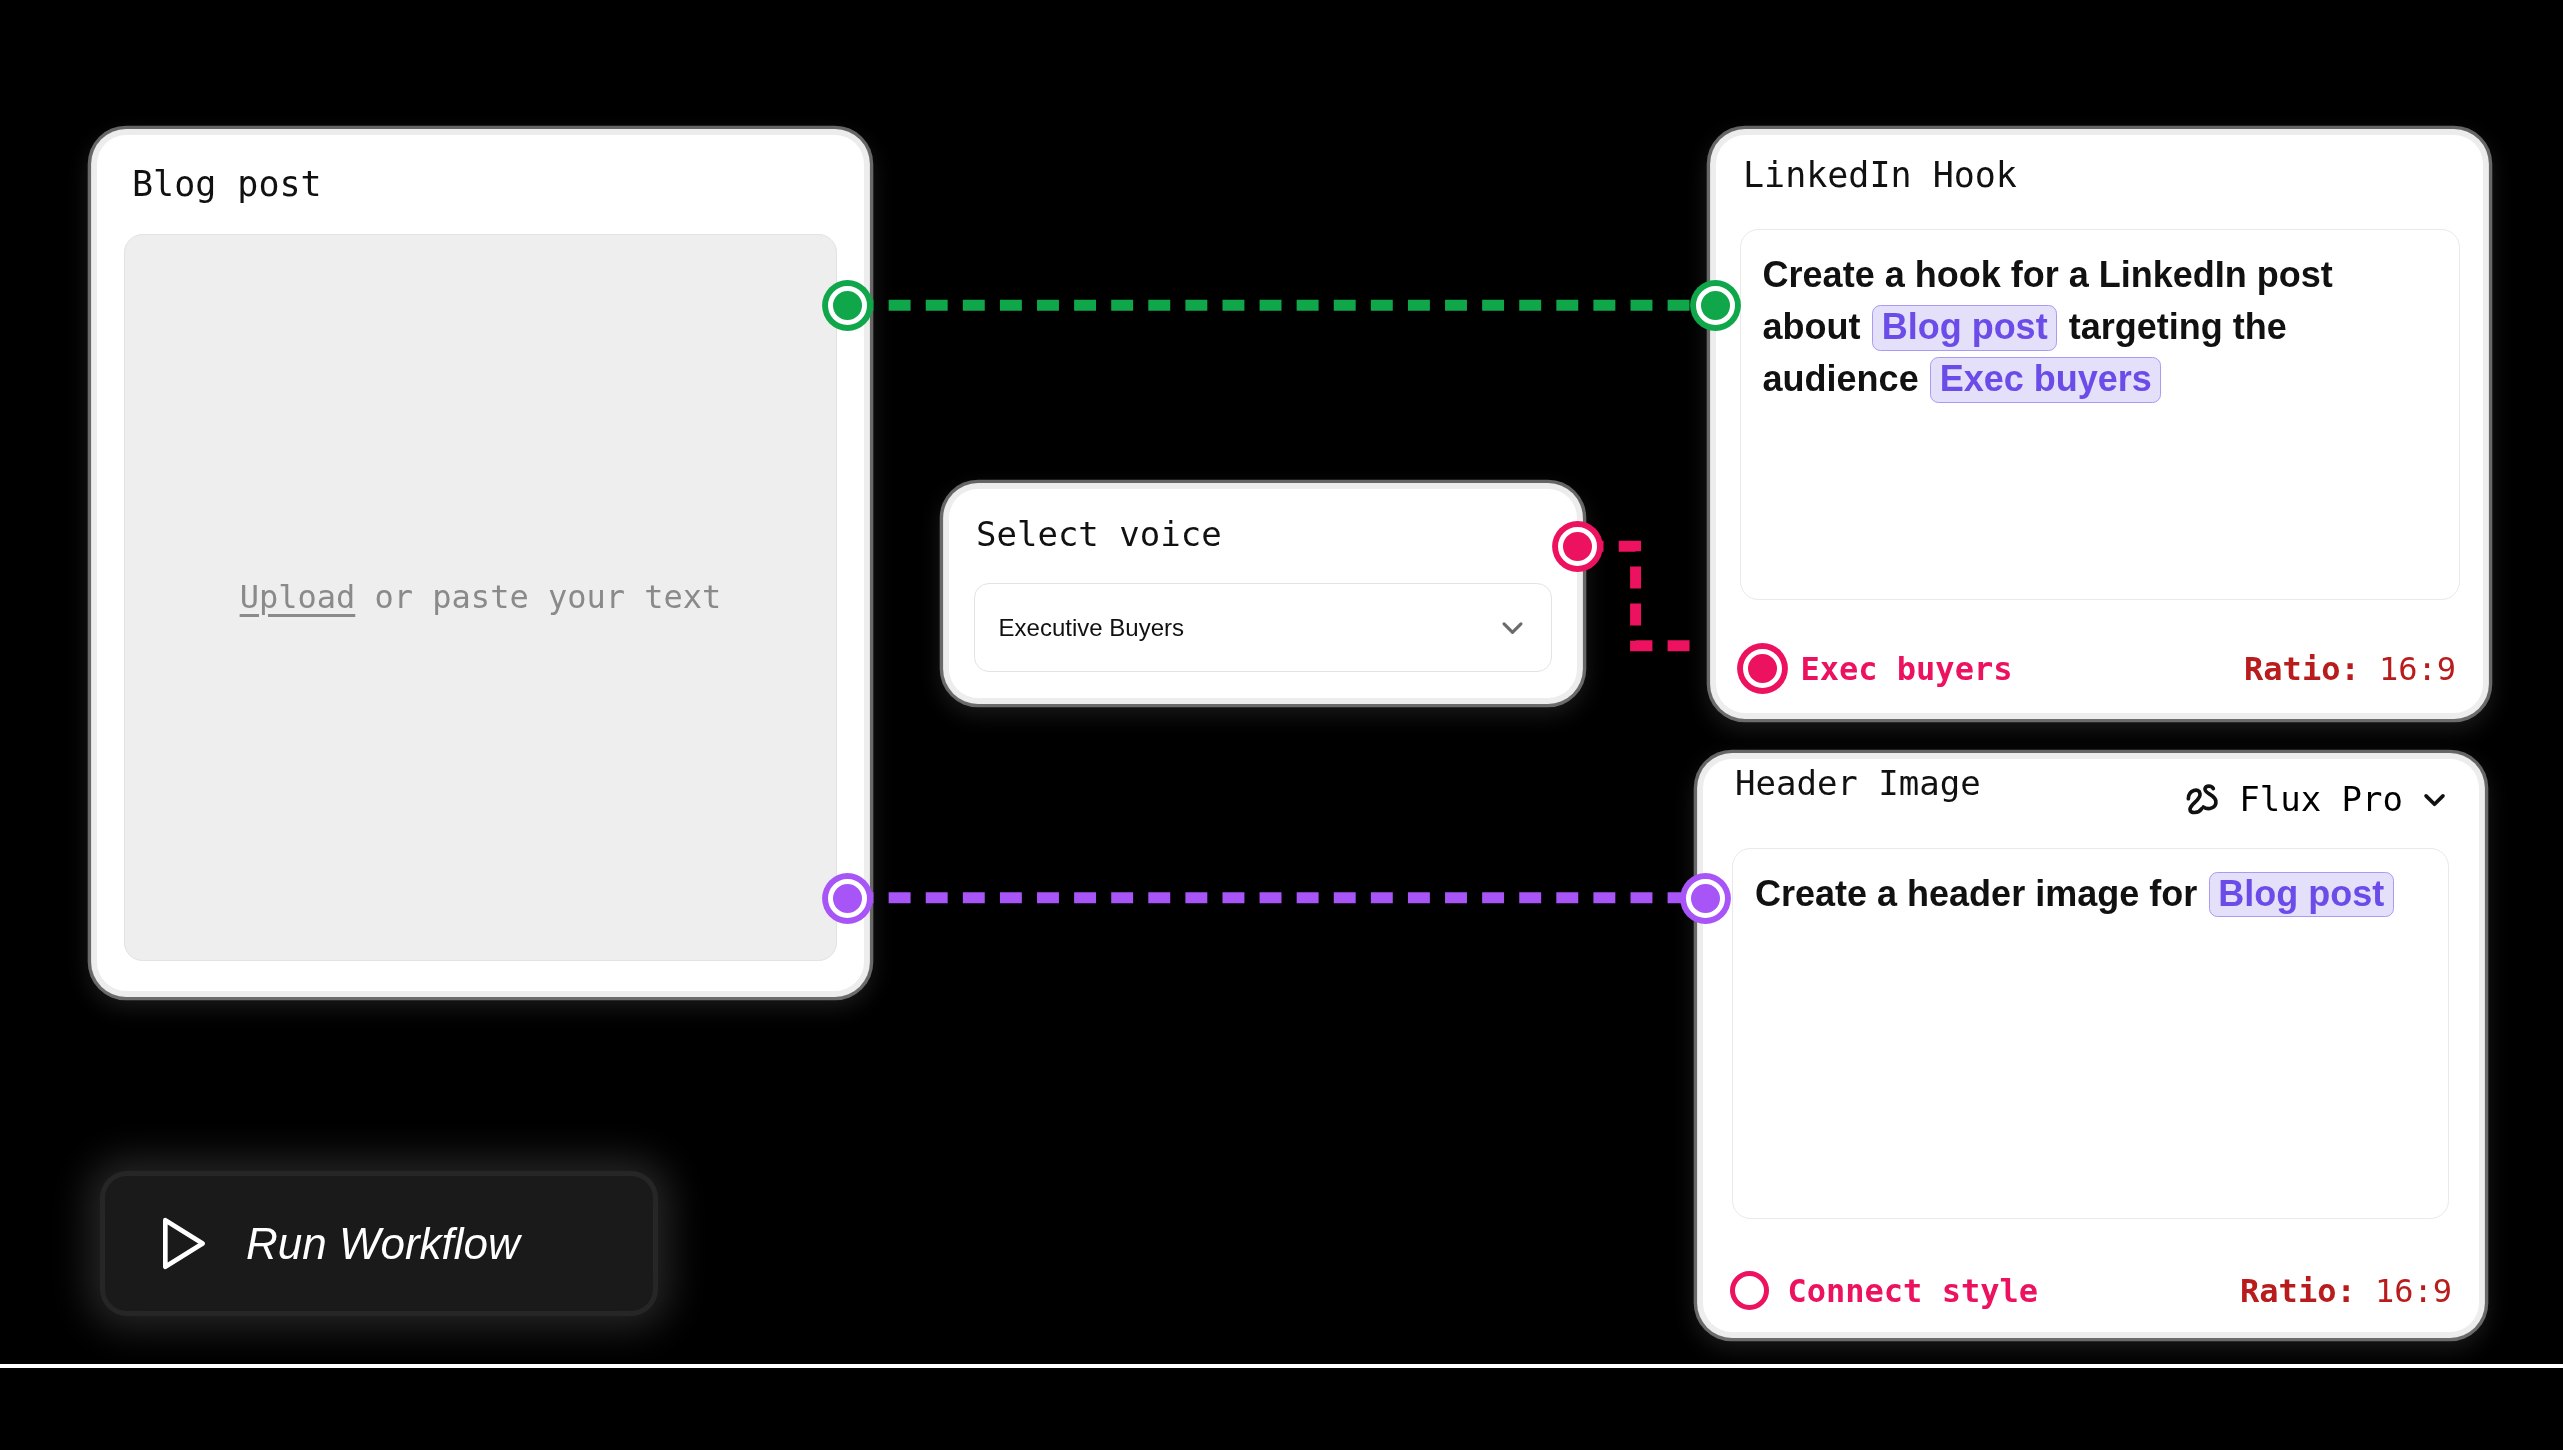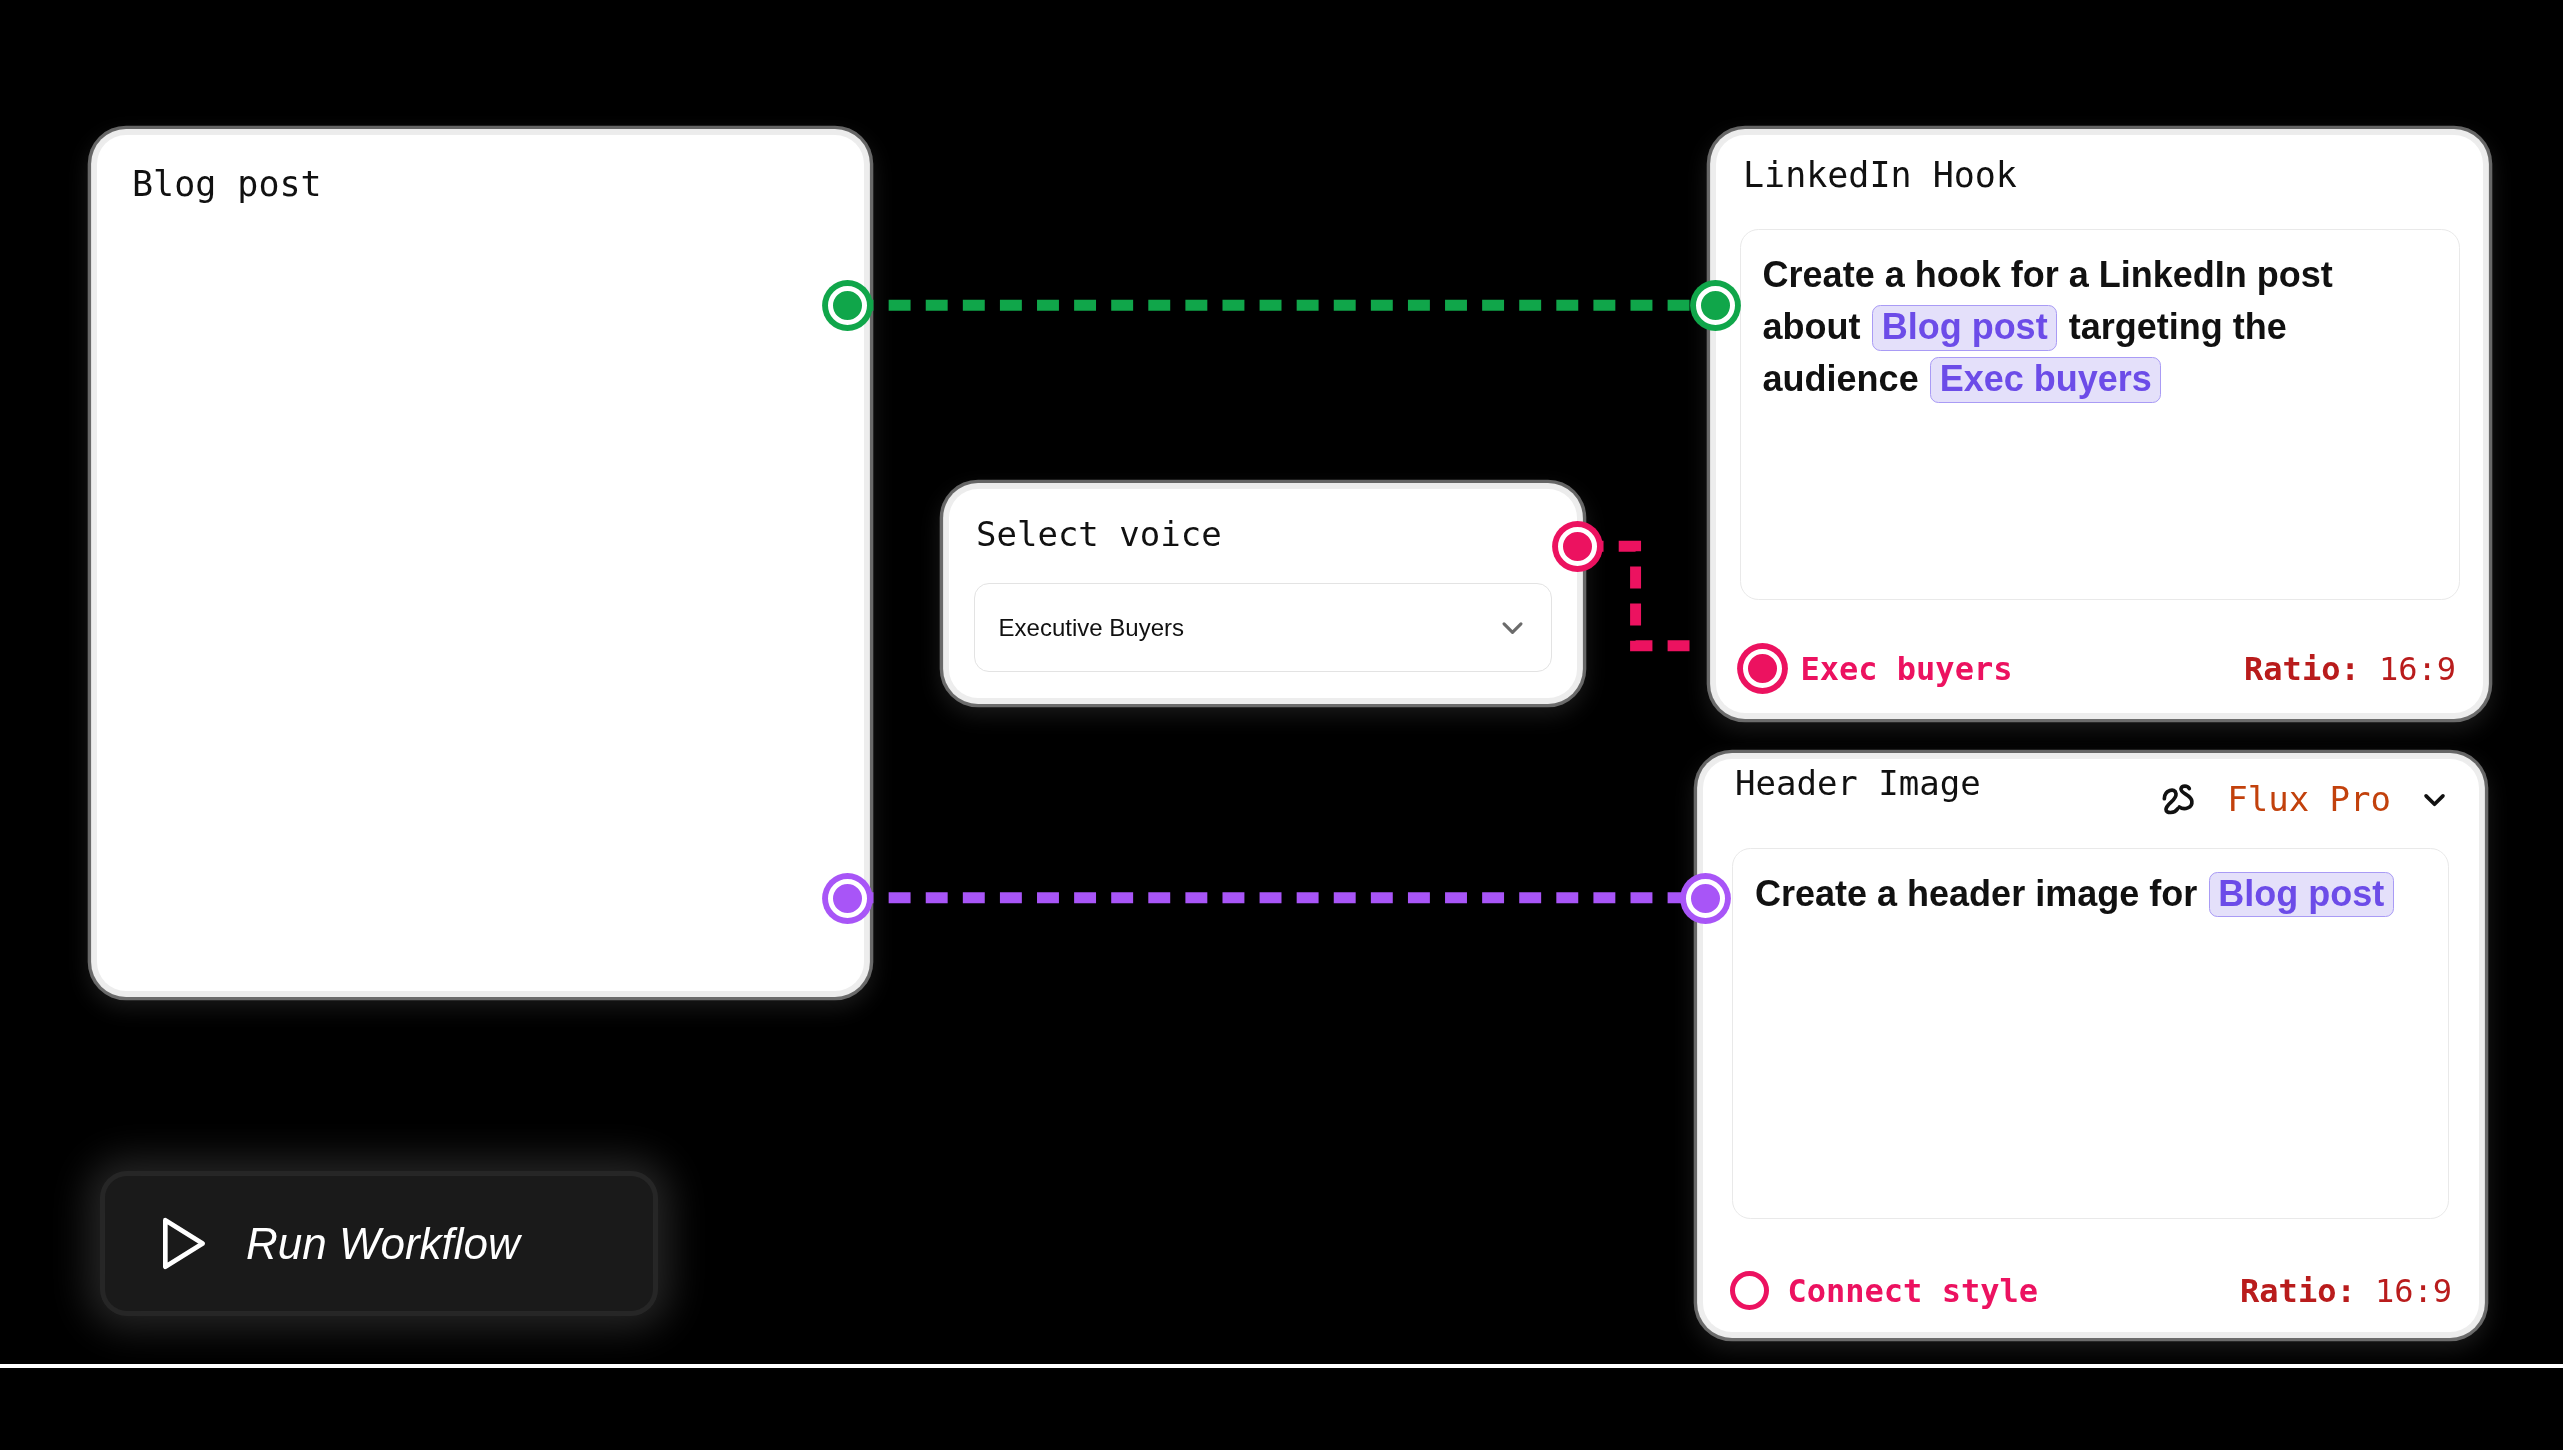--- a/index.html
+++ b/index.html
@@ -180,24 +180,24 @@
   }
   #img-card .card-title {
     position: absolute; left: 32px; top: 4px;
     font-size: 34px;
   }
   .model-select {
     position: absolute;
     right: 30px; top: 20px;
     display: flex;
     align-items: center;
-    gap: 29px;
+    gap: 17px;
     font-family: "DejaVu Sans Mono", "Liberation Mono", monospace;
     font-size: 34px;
-    color: #c2410c;
+    color: #000000;
     white-space: nowrap;
   }
   #img-prompt {
     left: 29px; top: 89px;
     width: 717px; height: 371px;
   }
 
   
   .port {
     position: absolute;
@@ -261,20 +261,23 @@
 <div id="canvas">
 
   <svg class="wires" viewBox="0 0 3040 1720">
     <line x1="1010" y1="362" x2="2040" y2="362" stroke="#10a64a" stroke-width="13" stroke-dasharray="26 18" stroke-linecap="butt"></line>
     <line x1="1010" y1="1065" x2="2028" y2="1065" stroke="#a855f7" stroke-width="13" stroke-dasharray="26 18" stroke-linecap="butt"></line>
     <path d="M 1876 648 L 1940 648 L 1940 766 L 2006 766" fill="none" stroke="#ec1260" stroke-width="13" stroke-dasharray="26 18" stroke-linejoin="miter"></path>
   </svg>
 
   <div class="card" id="blog-card">
     <div class="card-title">Blog post</div>
+    <div class="dropzone">
+      <div class="dropzone-text"><span class="dropzone-link">Upload</span><span> or paste your text</span></div>
+    </div>
   </div>
   <div class="port filled green" style="left:828px; top:286px;"></div>
   <div class="port filled purple" style="left:828px; top:879px;"></div>
 
   <div class="card" id="voice-card">
     <div class="card-title">Select voice</div>
     <div class="select-box">
       <span class="select-value">Executive Buyers</span>
       <svg class="chevron" viewBox="0 0 24 24" fill="none" stroke="#6b6b6b" stroke-width="2.6" stroke-linecap="round" stroke-linejoin="round">
         <polyline points="5 9 12 16 19 9"></polyline>

